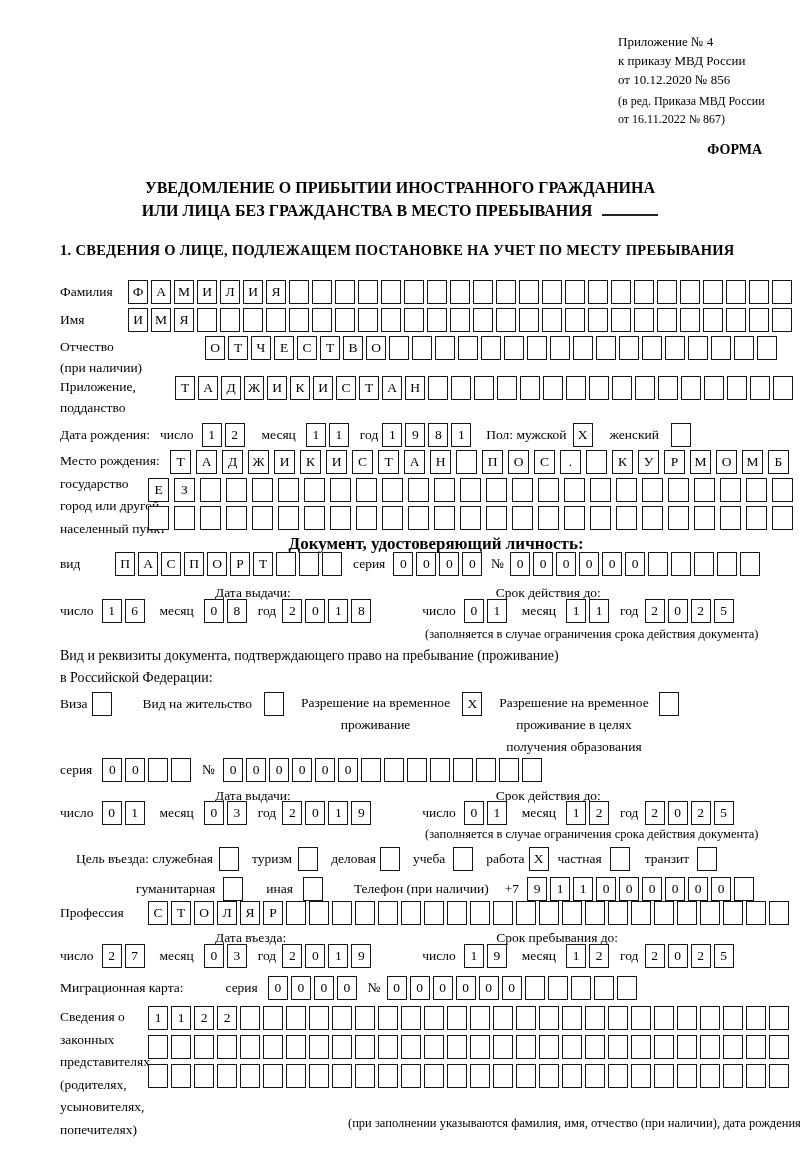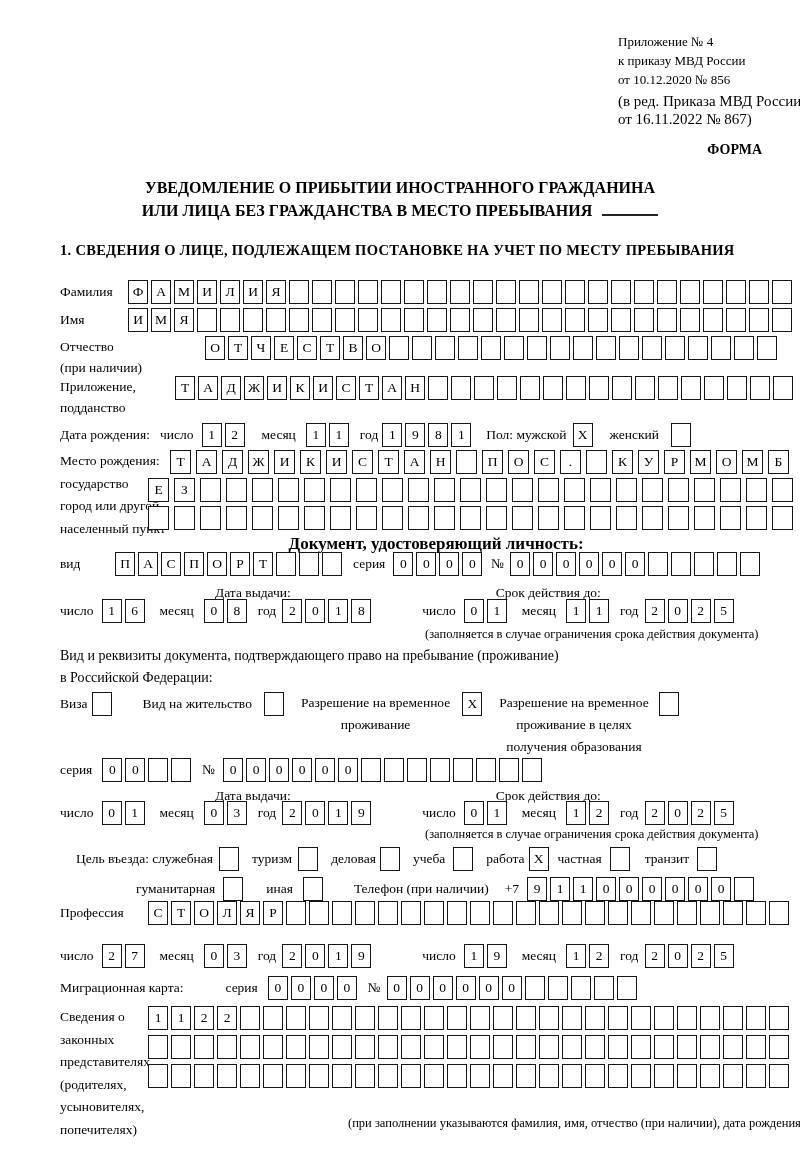--- a/index.html
+++ b/index.html
@@ -18,21 +18,21 @@
         display:inline-flex;align-items:center;justify-content:center;font-size:13.5px;background:#fff;flex:none;}
   .wide .cell{width:21px;margin-right:5px;}
   .w55{width:55px;flex:none;}.w68{width:68px;flex:none;}.w88{width:88px;flex:none;}
   .w115{width:115px;flex:none;}.w145{width:145px;flex:none;}
   .ml4{margin-left:4px;}.ml6{margin-left:6px;}.ml8{margin-left:8px;}.ml10{margin-left:10px;}
   .ml12{margin-left:12px;}.ml14{margin-left:14px;}.ml16{margin-left:16px;}.ml20{margin-left:20px;}
   .ml22{margin-left:22px;}.ml28{margin-left:28px;}.ml42{margin-left:42px;}.ml48{margin-left:48px;}
   .ml88{margin-left:76px;}.ml155{margin-left:155px;}.ml205{margin-left:205px;}.ml210{margin-left:210px;}
   .mb4{margin-bottom:4px;}.mb5{margin-bottom:5px;}
   .annex{left:618px;top:32px;font-size:13px;line-height:19px;}
-  .annex .amend{font-size:15px;line-height:18px;}
+  .annex .amend{font-size:12px;line-height:18px;}
   .annex .amend.first{margin-top:3px;}
   .forma{top:142px;left:0;width:762px;text-align:right;font-size:14px;font-weight:bold;}
   .title{top:176px;left:0;width:800px;text-align:center;font-weight:bold;font-size:16px;line-height:23px;}
   .uline{display:inline-block;width:56px;border-bottom:2px solid #222;margin-left:10px;}
   .sec1{top:242px;left:60px;font-weight:bold;font-size:14.5px;letter-spacing:.3px;}
   .docheading{top:534px;left:0;width:792px;text-align:center;font-weight:bold;font-size:17px;padding-left:40px;}
   .note{font-size:12.5px;}
 </style>
 </head>
 <body>
@@ -582,20 +582,24 @@
         <span class="cell"></span>
         <span class="cell"></span>
         <span class="cell"></span>
         <span class="cell"></span>
         <span class="cell"></span>
         <span class="cell"></span>
         <span class="cell"></span>
       </span>
   </div>
 
+  <div class="abs row" style="top:930px;left:60px;">
+    <span class="lbl ml155">Дата въезда:</span>
+    <span class="lbl ml210">Срок пребывания до:</span>
+  </div>
 
   <div class="abs row" style="top:944px;left:60px;">
     <span class="lbl">число</span>
     <span class="cells ml8">
         <span class="cell">2</span>
         <span class="cell">7</span>
       </span>
     <span class="lbl ml12">месяц</span>
     <span class="cells ml10">
         <span class="cell">0</span>

